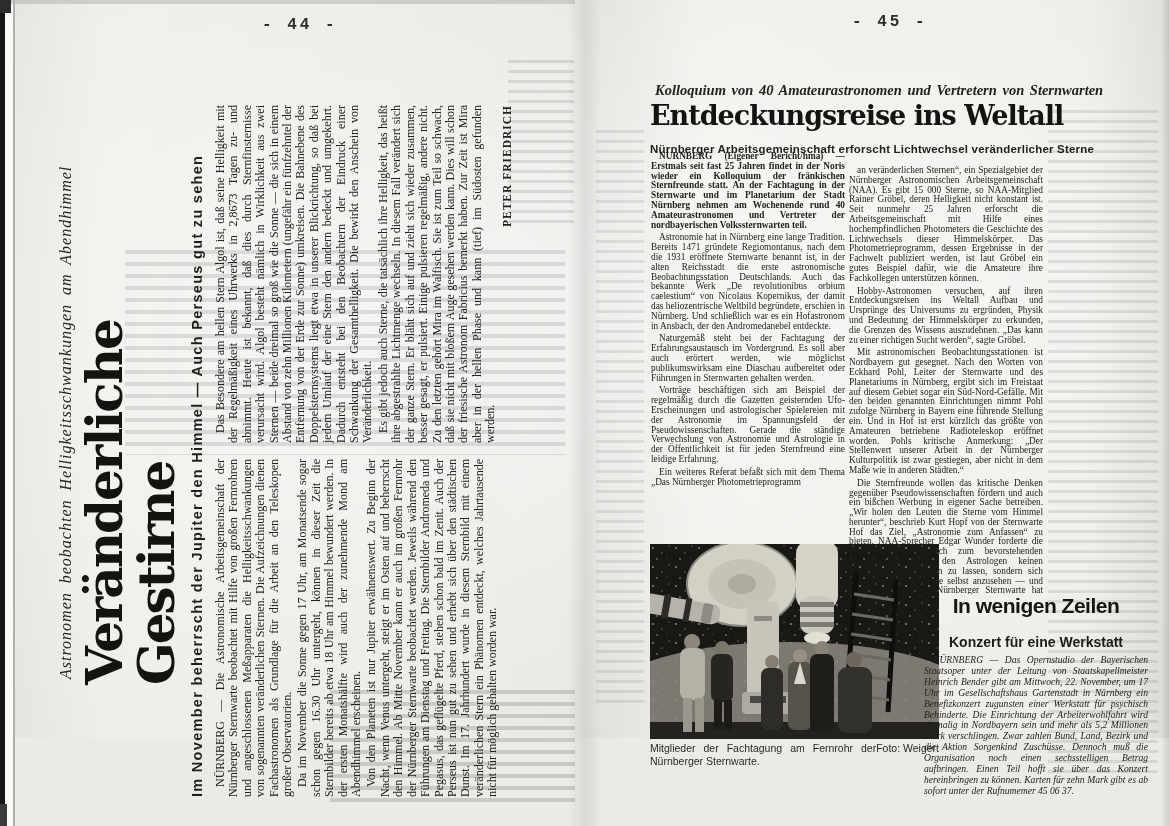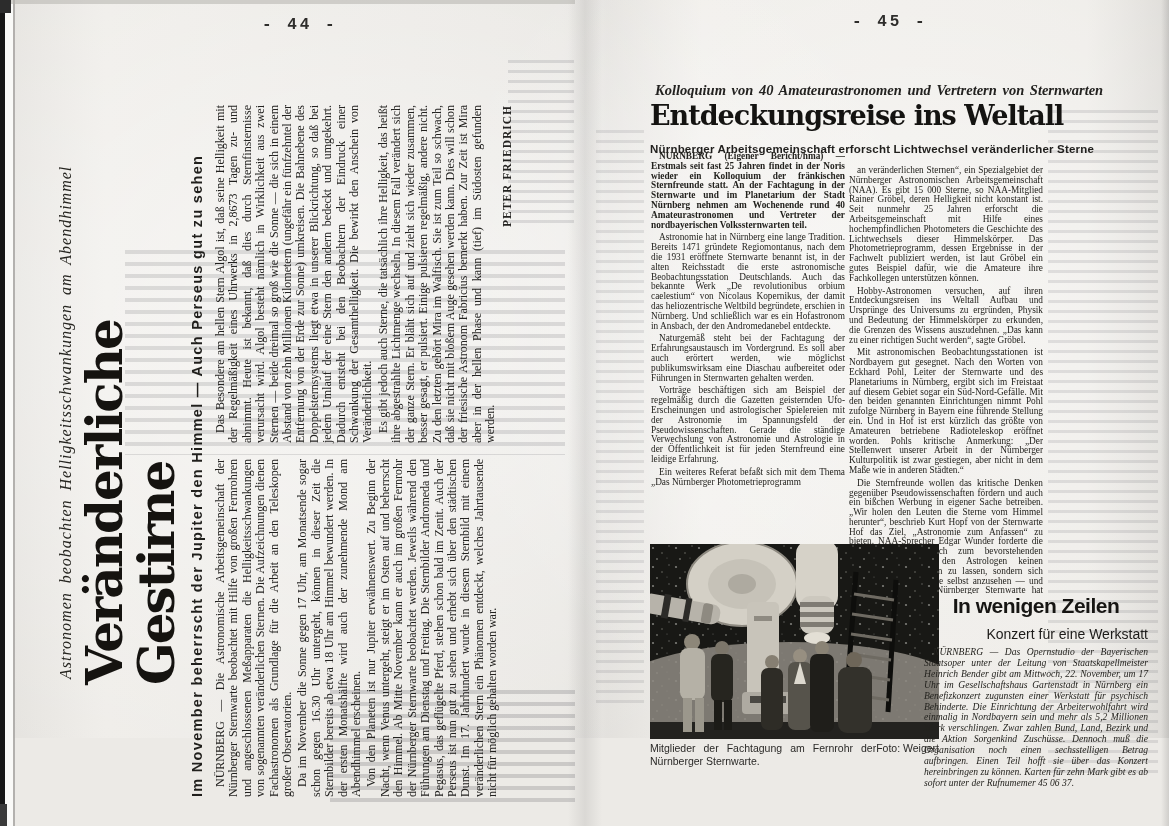--- a/index.html
+++ b/index.html
@@ -67,22 +67,22 @@
 
   .photo{position:absolute;left:650px;top:544px;width:289px;height:195px;background:#181815;}
   .photo-caption{position:absolute;left:650px;top:742px;width:289px;
       font-family:"Liberation Sans",sans-serif;font-size:10.5px;line-height:13px;
       color:#2a2927;text-align:justify;}
   .photo-credit{float:right;}
 
   .brief{position:absolute;left:924px;top:594px;width:224px;}
   .brief-title{font-family:"Liberation Sans",sans-serif;font-weight:bold;font-size:21px;
       text-align:center;letter-spacing:-.5px;color:#161513;white-space:nowrap;}
-  .brief-subtitle{font-family:"Liberation Sans",sans-serif;font-weight:normal;font-size:14px;
-      text-align:right;margin-top:8px;color:#1c1b19;white-space:nowrap;}
+  .brief-subtitle{font-family:"Liberation Sans",sans-serif;font-weight:bold;font-size:14px;
+      text-align:center;margin-top:16px;color:#1c1b19;white-space:nowrap;}
   .brief-body{margin-top:5px;font-size:9.6px;line-height:10.9px;text-align:justify;
       font-family:"Liberation Serif",serif;color:#24231f;}
   .brief-body p{margin:0;text-indent:9px;font-style:italic;}
 </style>
 </head>
 <body>
 
 <div id="scan">
 
   <div class="binding-bar"></div>

